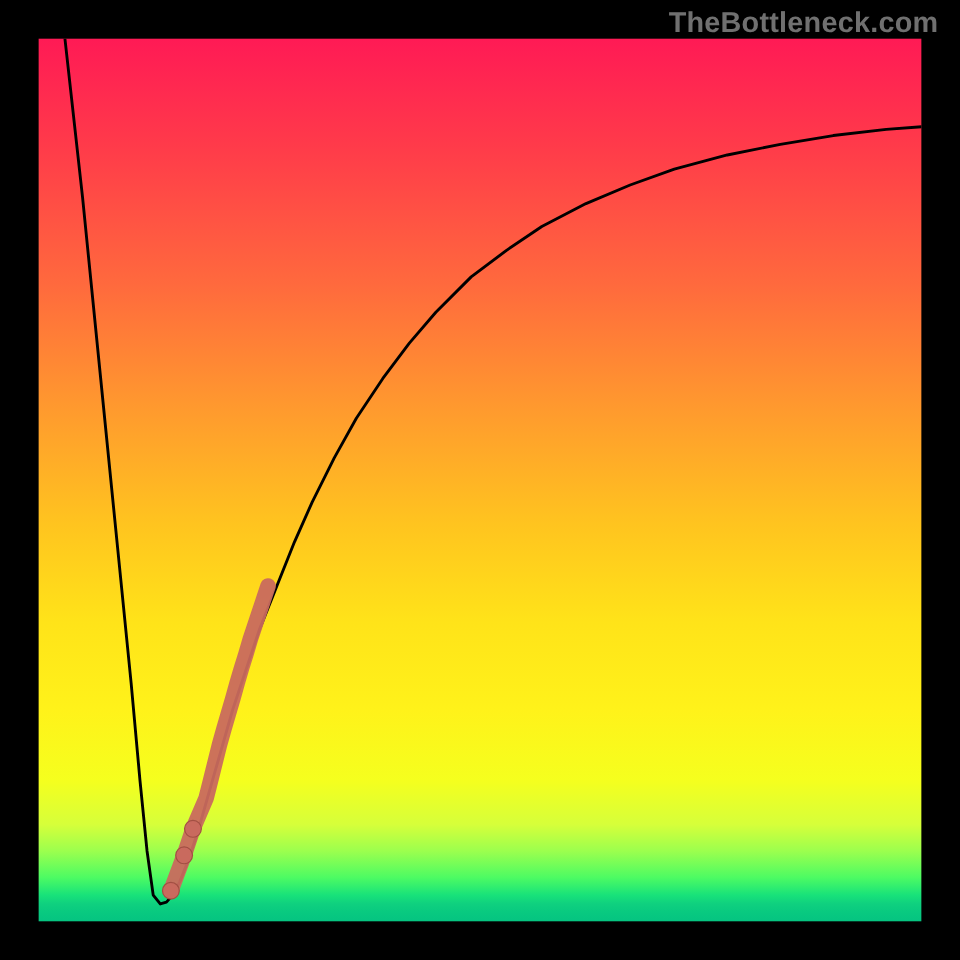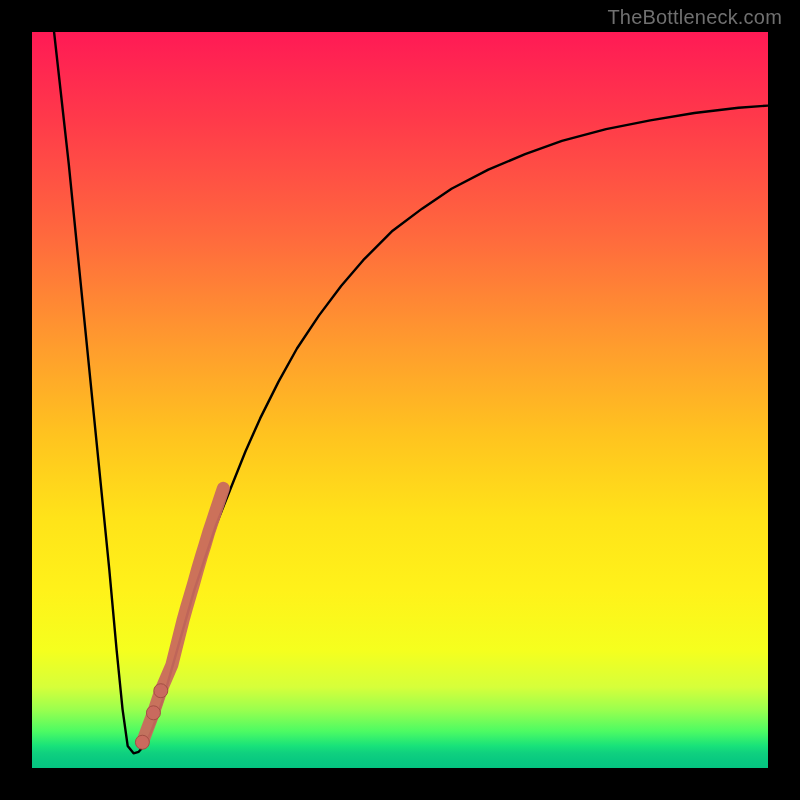--- a/index.html
+++ b/index.html
@@ -49,22 +49,22 @@
   }
   .curve-layer {
     position: absolute;
     inset: 0;
   }
   .watermark {
     position: absolute;
     top: 6px;
     right: 18px;
     color: #707070;
-    font-size: 20px;
-    font-weight: 400;
+    font-size: 24px;
+    font-weight: 700;
     letter-spacing: 0.2px;
     user-select: none;
     margin-left: 24px;
   }
 </style>
 </head>
 <body>
 
 <div class="frame">
   <div class="plot-area">

